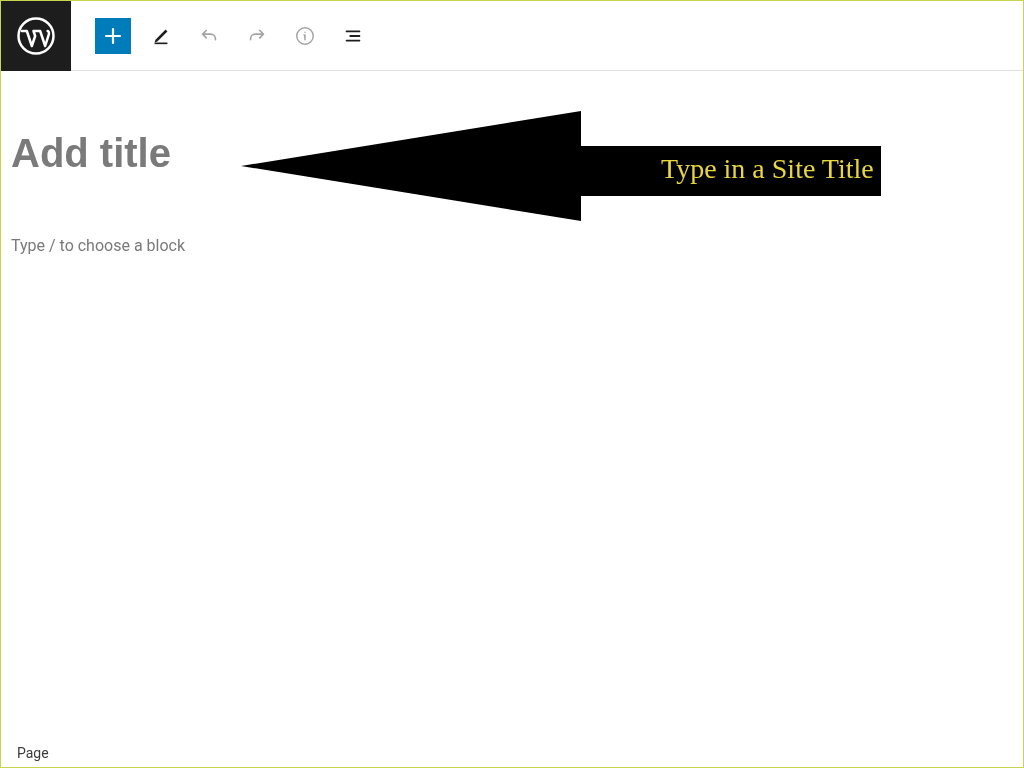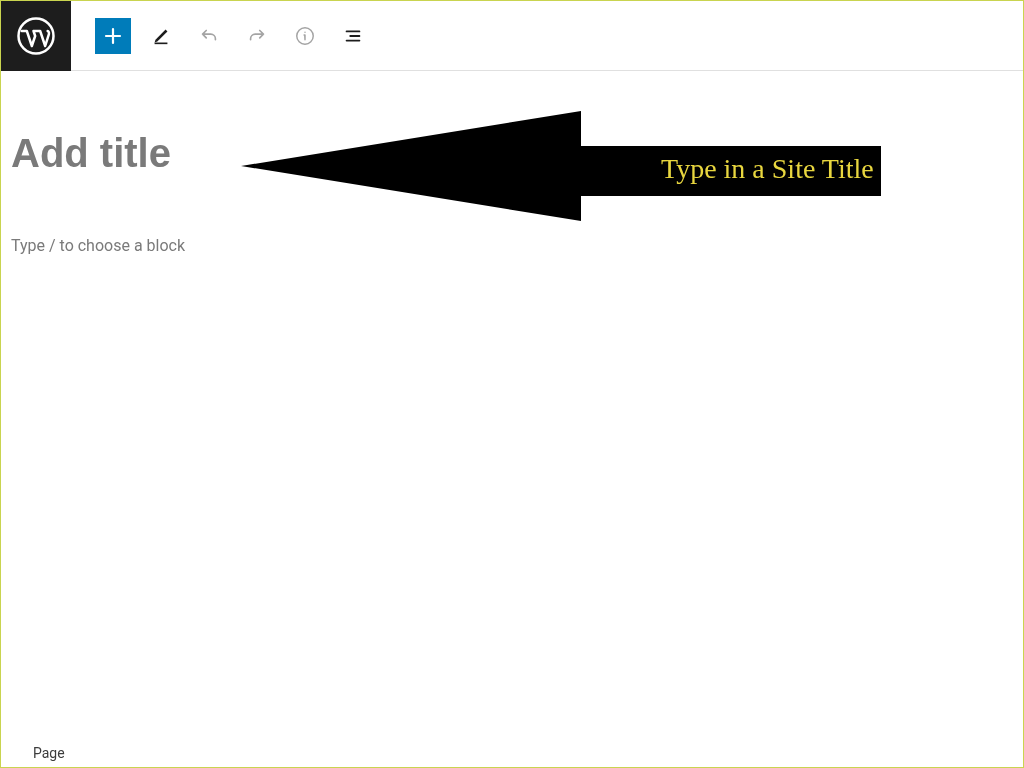--- a/index.html
+++ b/index.html
@@ -73,21 +73,21 @@
       position: absolute;
       top: 110px;
       left: 240px;
       width: 640px;
       height: 110px;
       pointer-events: none;
     }
     .footer {
       position: absolute;
       bottom: 0;
-      left: 16px;
+      left: 0;
       height: 26px;
       padding: 4px 16px;
       font-size: 14px;
       color: #3c3c3c;
     }
   </style>
 </head>
 <body>
 
 <div class="toolbar">

